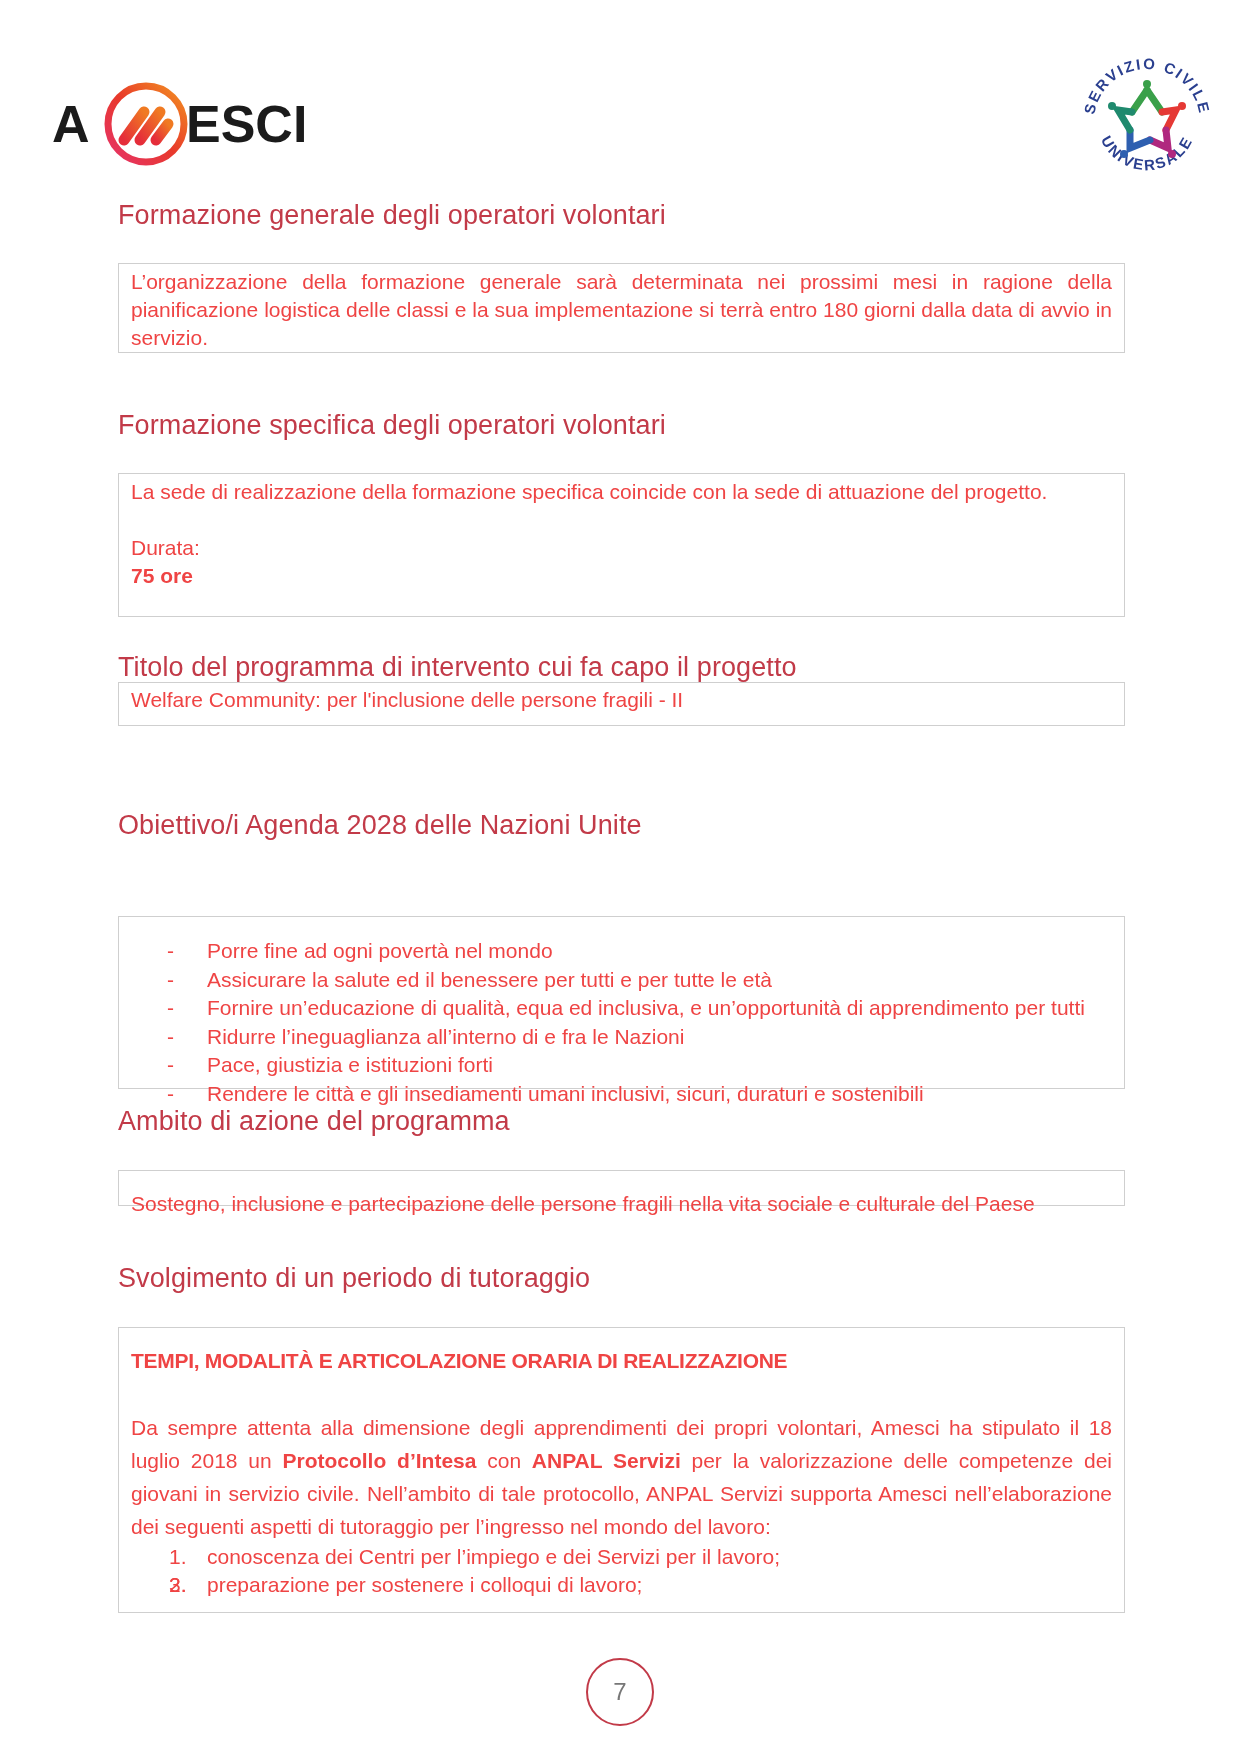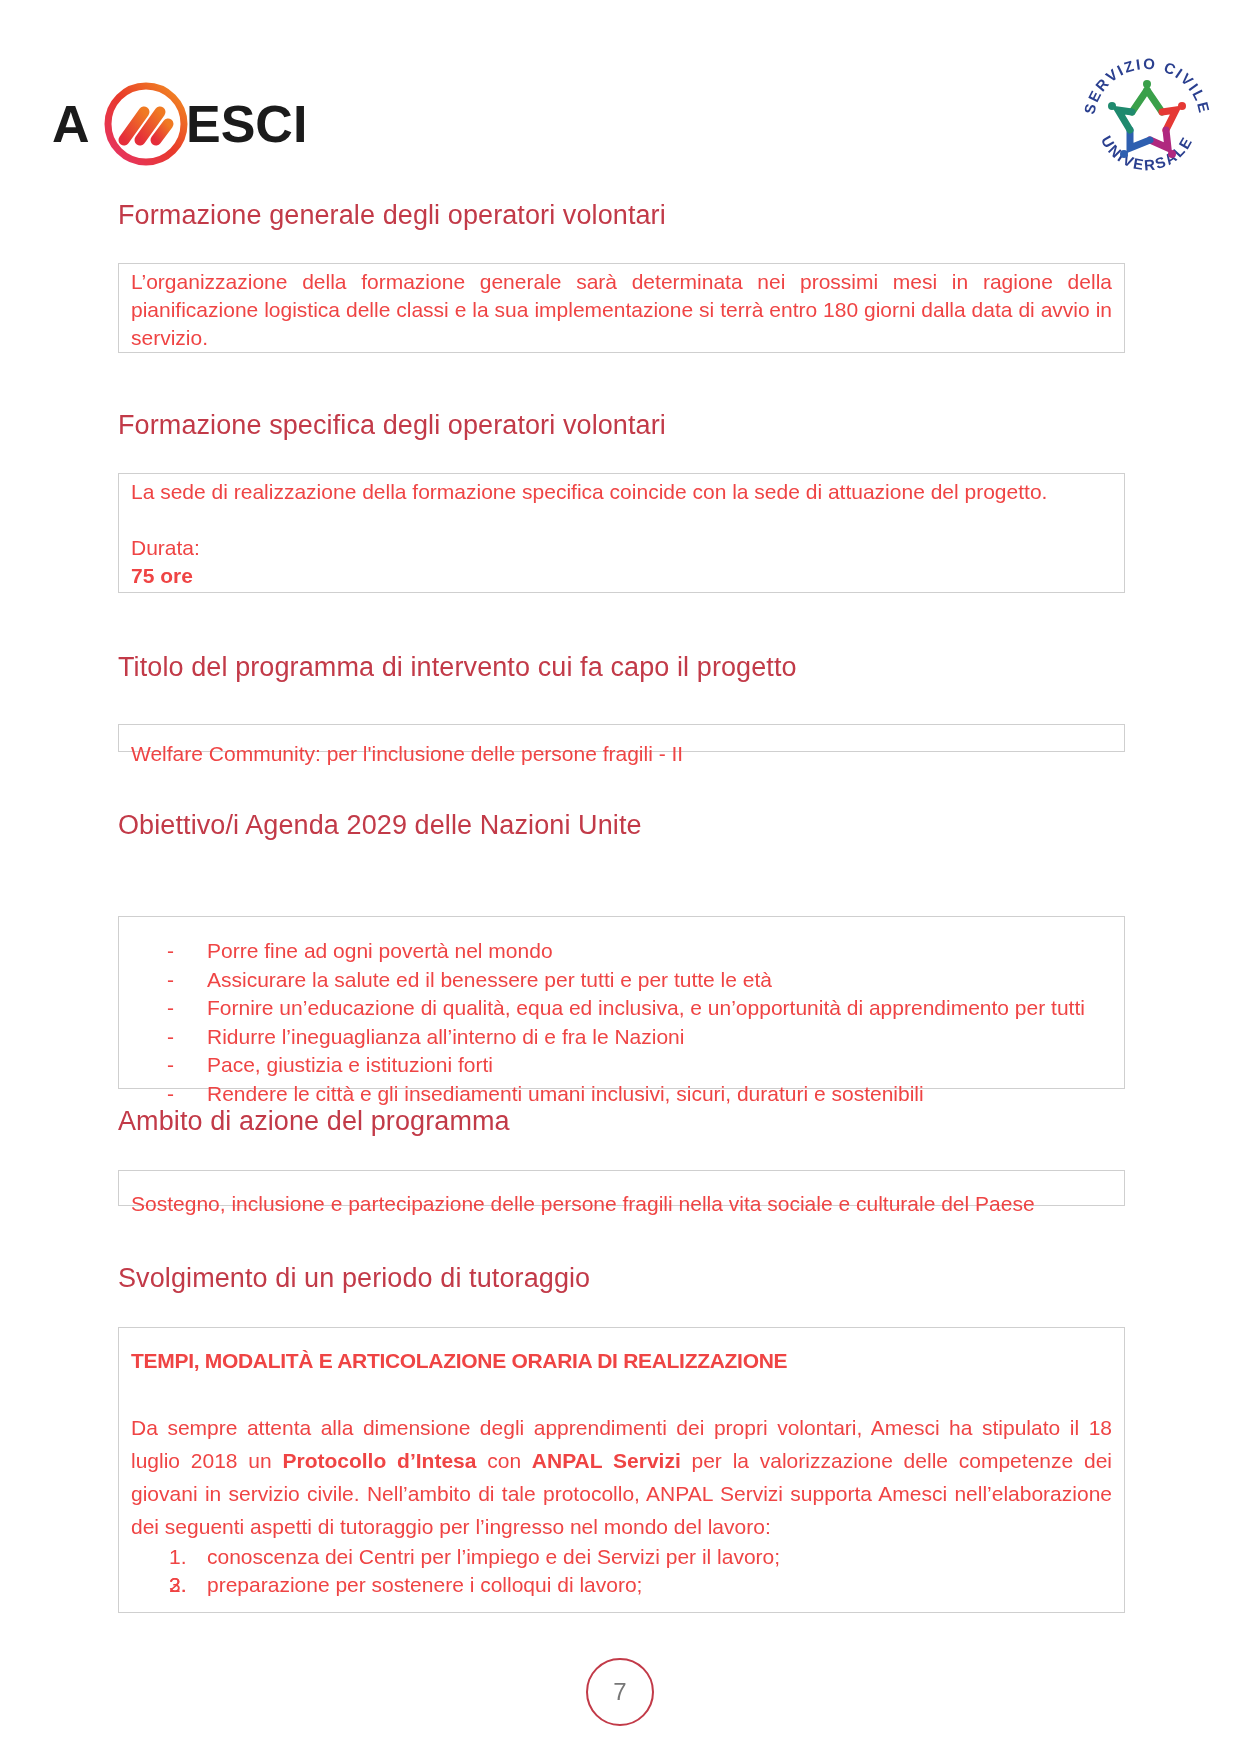--- a/index.html
+++ b/index.html
@@ -93,33 +93,33 @@
     <circle cx="32" cy="54" r="4" fill="#1f8a6e"></circle>
   </svg>
 </div>
 
 <h2 class="section-title" style="top:200px;">Formazione generale degli operatori volontari</h2>
 <div class="box justify" style="top:263px; height:90px;">
   <span>L’organizzazione della formazione generale sarà determinata nei prossimi mesi in ragione della pianificazione logistica delle classi e la sua implementazione si terrà entro 180 giorni dalla data di avvio in servizio.</span>
 </div>
 
 <h2 class="section-title" style="top:410px;">Formazione specifica degli operatori volontari</h2>
-<div class="box" style="top:473px; height:120px;">
+<div class="box" style="top:473px; height:144px;">
   <div>La sede di realizzazione della formazione specifica coincide con la sede di attuazione del progetto.</div>
   <div class="spacer"></div>
   <div>Durata:</div>
   <div class="bold">75 ore</div>
 </div>
 
 <h2 class="section-title" style="top:652px;text-align:right;">Titolo del programma di intervento cui fa capo il progetto</h2>
-<div class="box" style="top:724px; height:28px; padding-top:15px;">
+<div class="box" style="top:682px; height:44px; padding-top:3px;">
   <span>Welfare Community: per l'inclusione delle persone fragili - II</span>
 </div>
 
-<h2 class="section-title" style="top:810px;">Obiettivo/i Agenda 2029 delle Nazioni Unite</h2>
+<h2 class="section-title" style="top:810px;">Obiettivo/i Agenda 2028 delle Nazioni Unite</h2>
 <div class="box" style="top:916px; height:173px; padding-top:20px;">
   <ul class="dash">
     <li>Porre fine ad ogni povertà nel mondo</li>
     <li>Assicurare la salute ed il benessere per tutti e per tutte le età</li>
     <li>Fornire un’educazione di qualità, equa ed inclusiva, e un’opportunità di apprendimento per tutti</li>
     <li>Ridurre l’ineguaglianza all’interno di e fra le Nazioni</li>
     <li>Pace, giustizia e istituzioni forti</li>
     <li>Rendere le città e gli insediamenti umani inclusivi, sicuri, duraturi e sostenibili</li>
   </ul>
 </div>

